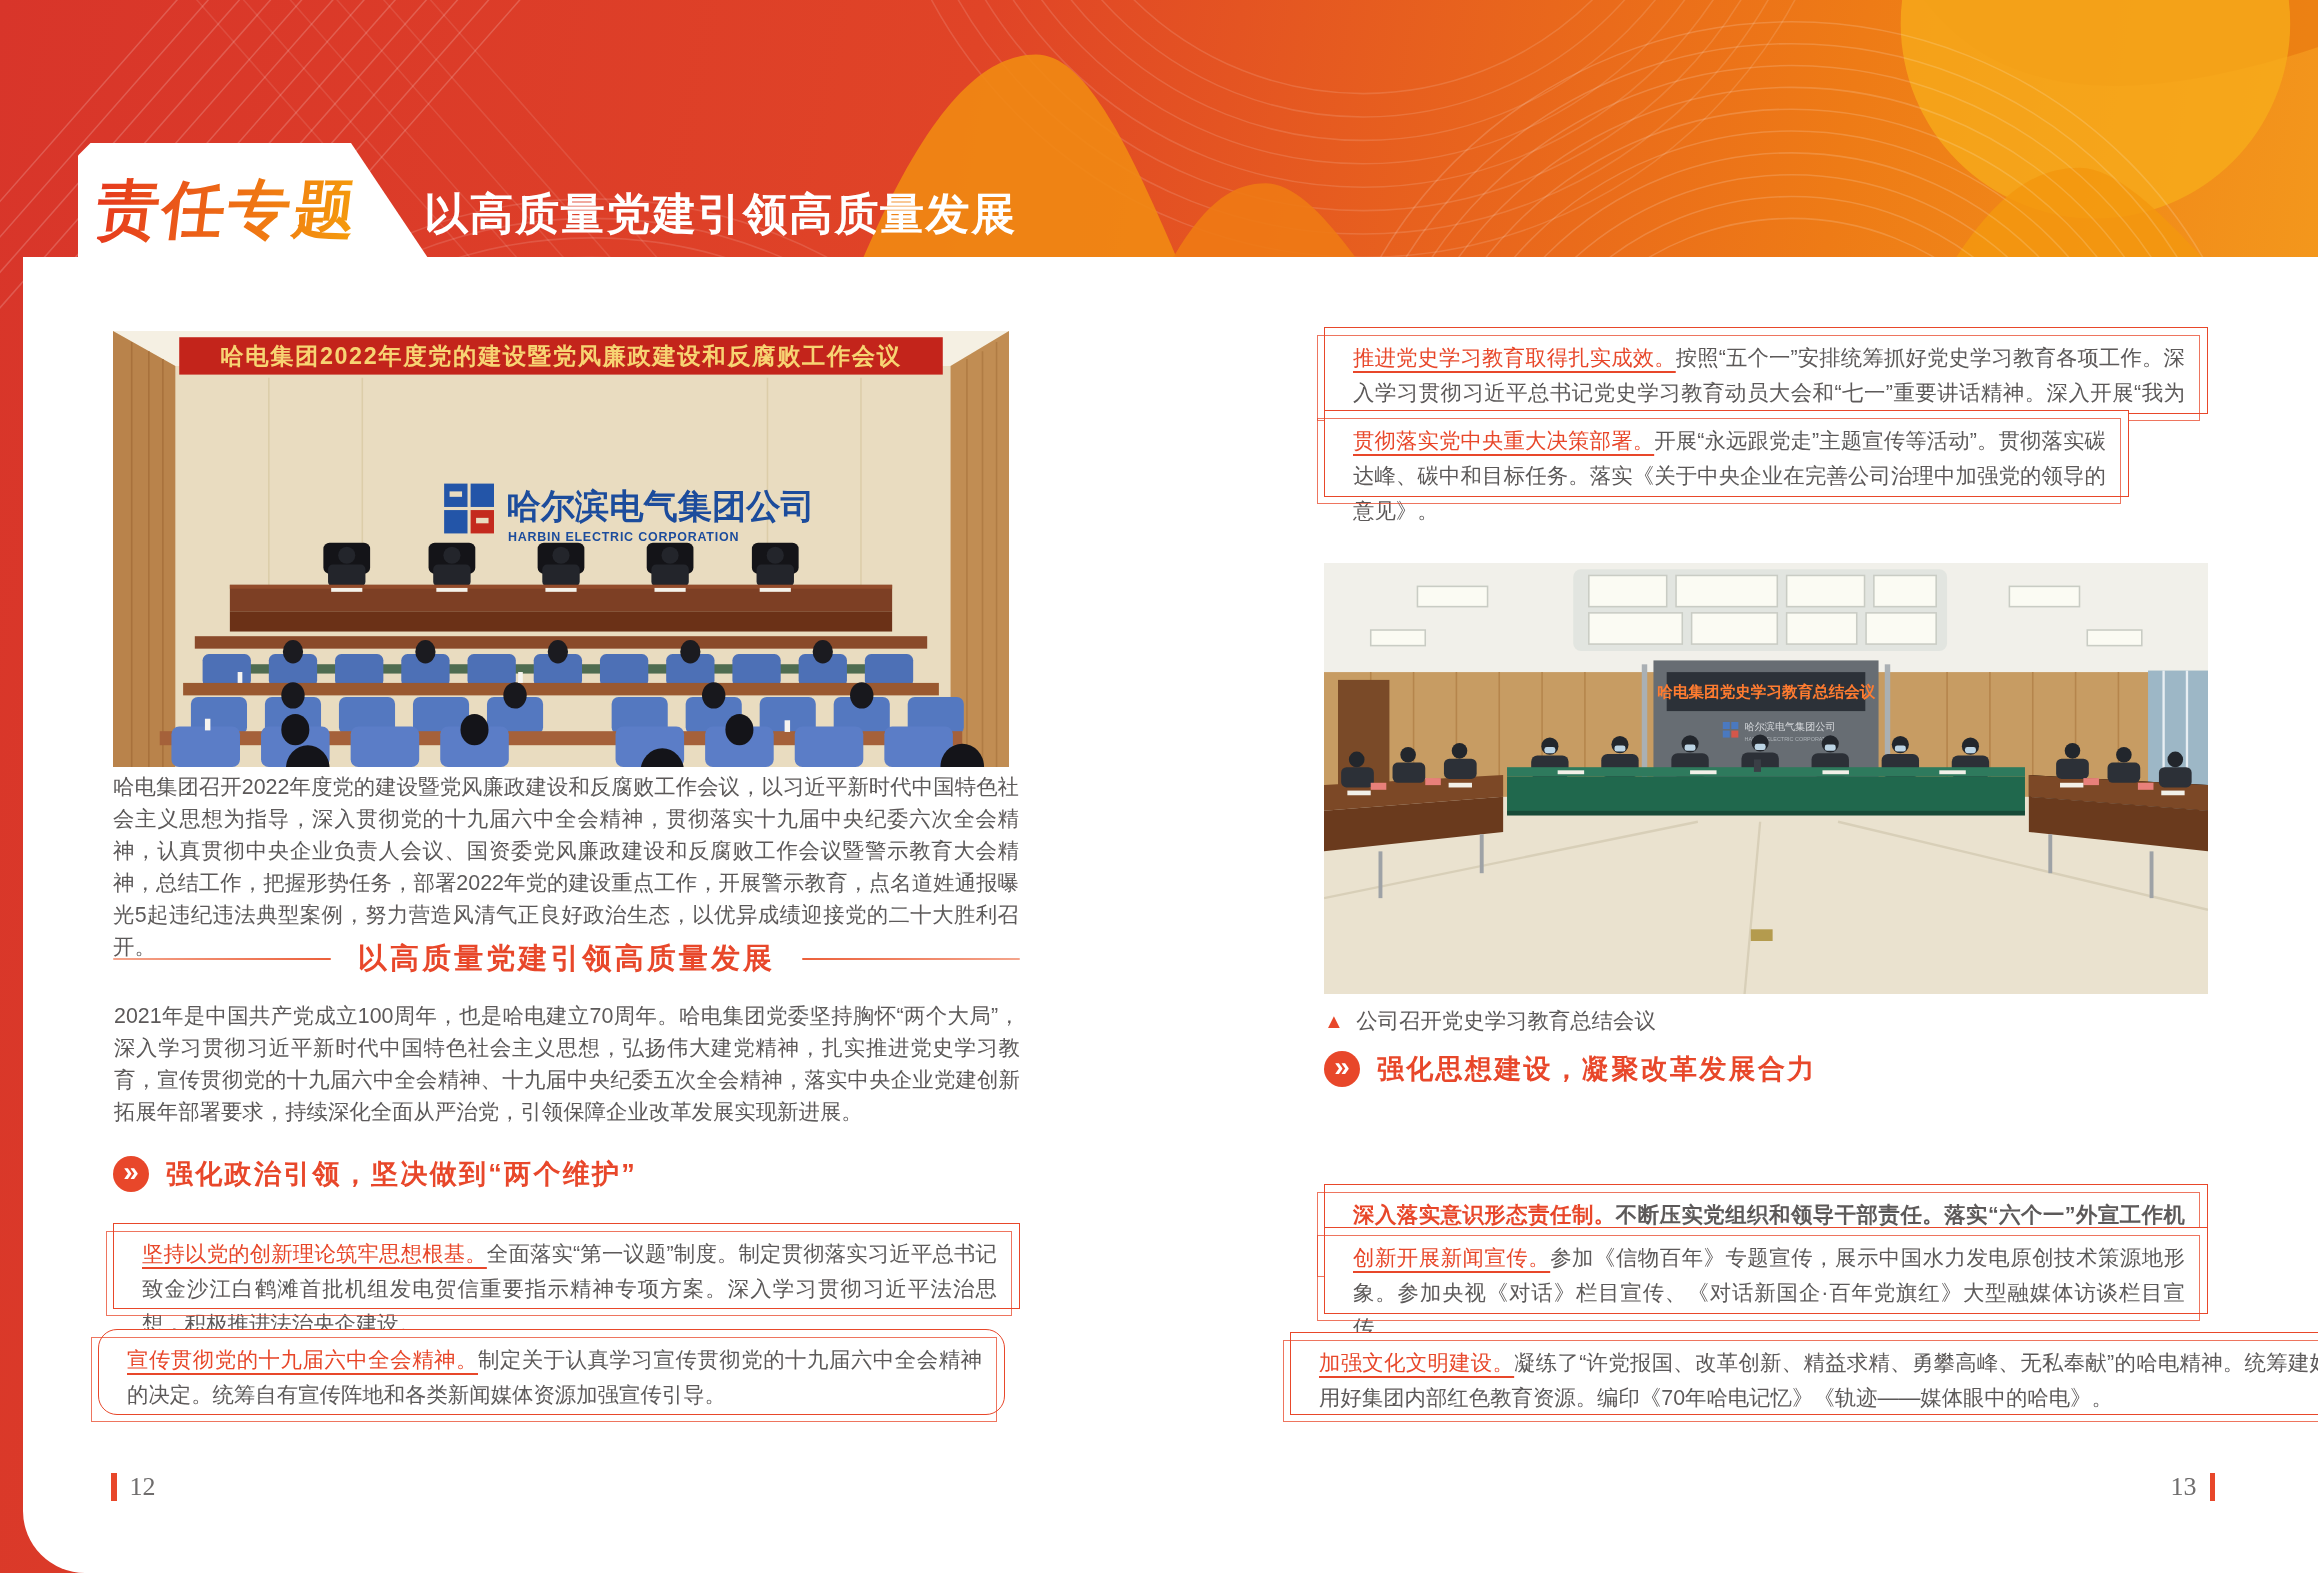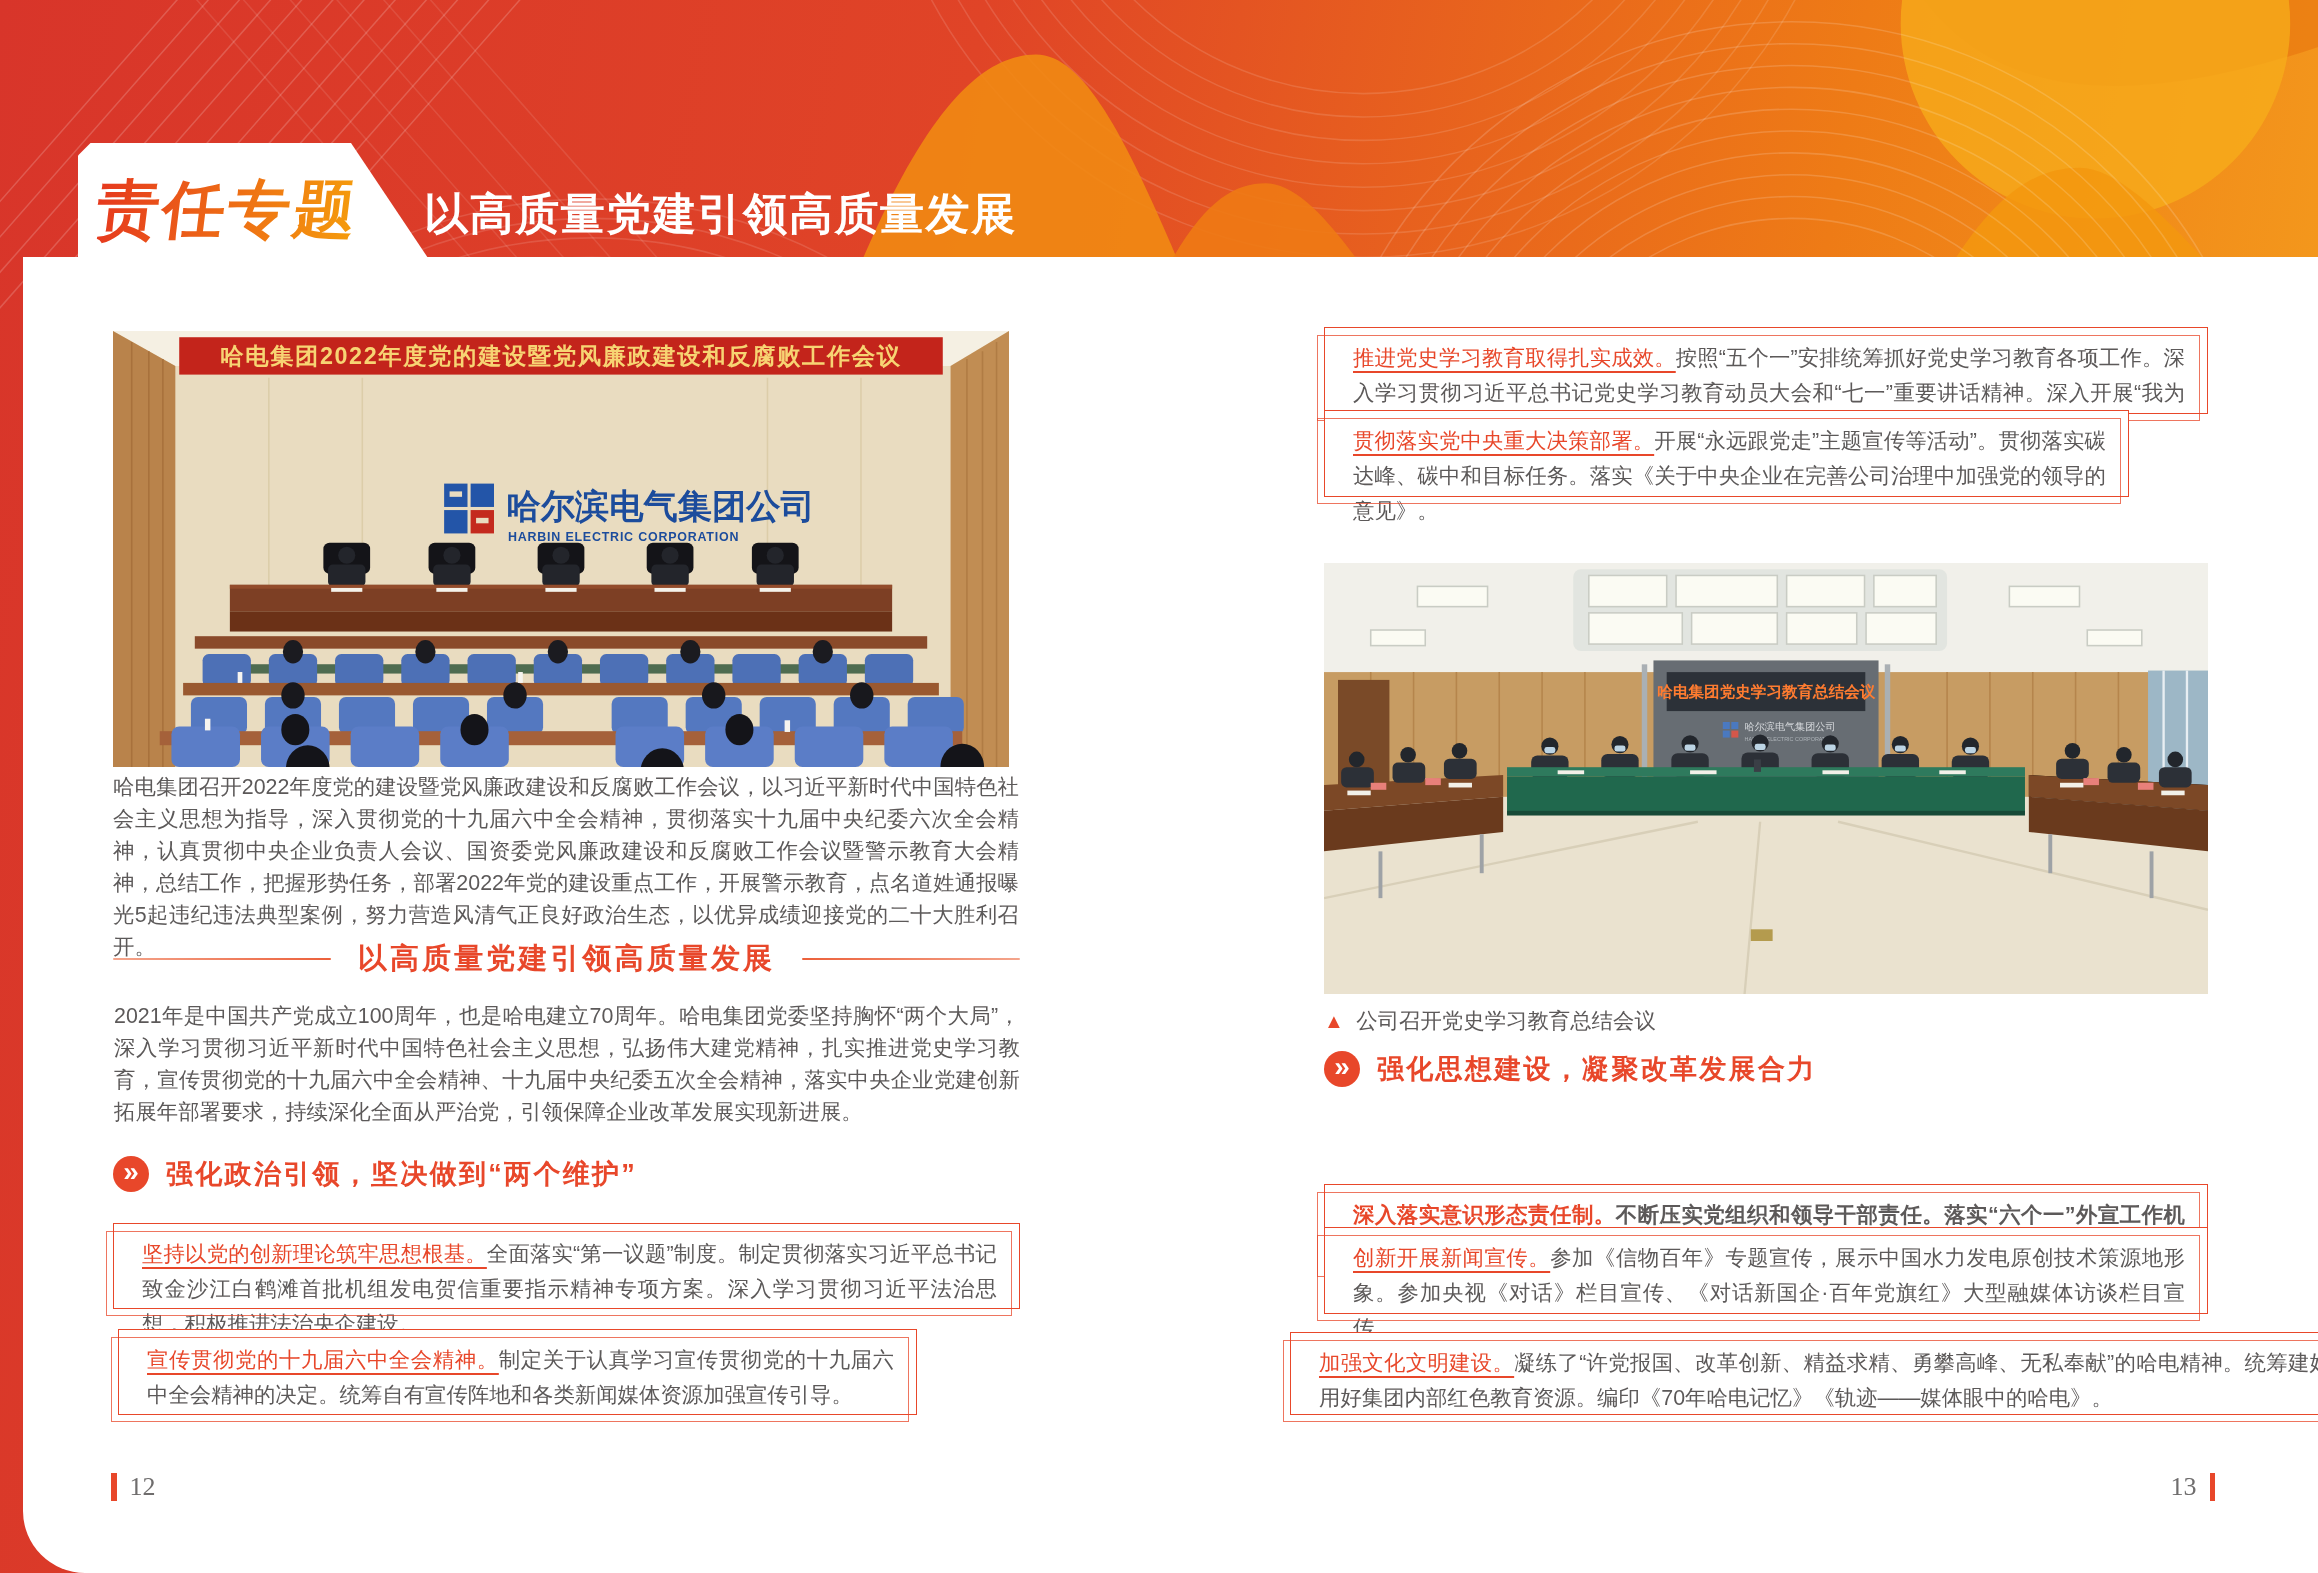--- a/index.html
+++ b/index.html
@@ -235,21 +235,21 @@
   <p class="par" style="left:113px;top:999px;width:906px;margin:1px;">2021年是中国共产党成立100周年，也是哈电建立70周年。哈电集团党委坚持胸怀“两个大局”，深入学习贯彻习近平新时代中国特色社会主义思想，弘扬伟大建党精神，扎实推进党史学习教育，宣传贯彻党的十九届六中全会精神、十九届中央纪委五次全会精神，落实中央企业党建创新拓展年部署要求，持续深化全面从严治党，引领保障企业改革发展实现新进展。</p>
 
   <div class="sec-head" style="left:113px;top:1156px;">
     <div class="sec-icon">»</div>
     <div class="sec-txt">强化政治引领，坚决做到“两个维护”</div>
   </div>
 
   <div class="rbox" style="left:113px;top:1223px;width:907px;height:86px;">
     <span class="lead">坚持以党的创新理论筑牢思想根基。</span><span>全面落实“第一议题”制度。制定贯彻落实习近平总书记致金沙江白鹤滩首批机组发电贺信重要指示精神专项方案。深入学习贯彻习近平法治思想，积极推进法治央企建设。</span>
   </div>
-  <div class="rbox" style="left:118px;top:1329px;width:799px;height:86px;">
+  <div class="rbox" style="left:98px;top:1329px;width:907px;height:86px;border-radius:19px;">
     <span class="lead">宣传贯彻党的十九届六中全会精神。</span><span>制定关于认真学习宣传贯彻党的十九届六中全会精神的决定。统筹自有宣传阵地和各类新闻媒体资源加强宣传引导。</span>
   </div>
 
   <div class="pagenum" style="left:111px;top:1472px;">
     <div class="bar"></div>
     <span>12</span>
   </div>
 
   <div class="rbox" style="left:1324px;top:327px;width:884px;height:87px;">
     <span class="lead">推进党史学习教育取得扎实成效。</span><span>按照“五个一”安排统筹抓好党史学习教育各项工作。深入学习贯彻习近平总书记党史学习教育动员大会和“七一”重要讲话精神。深入开展“我为群众办实事”实践活动。</span>

